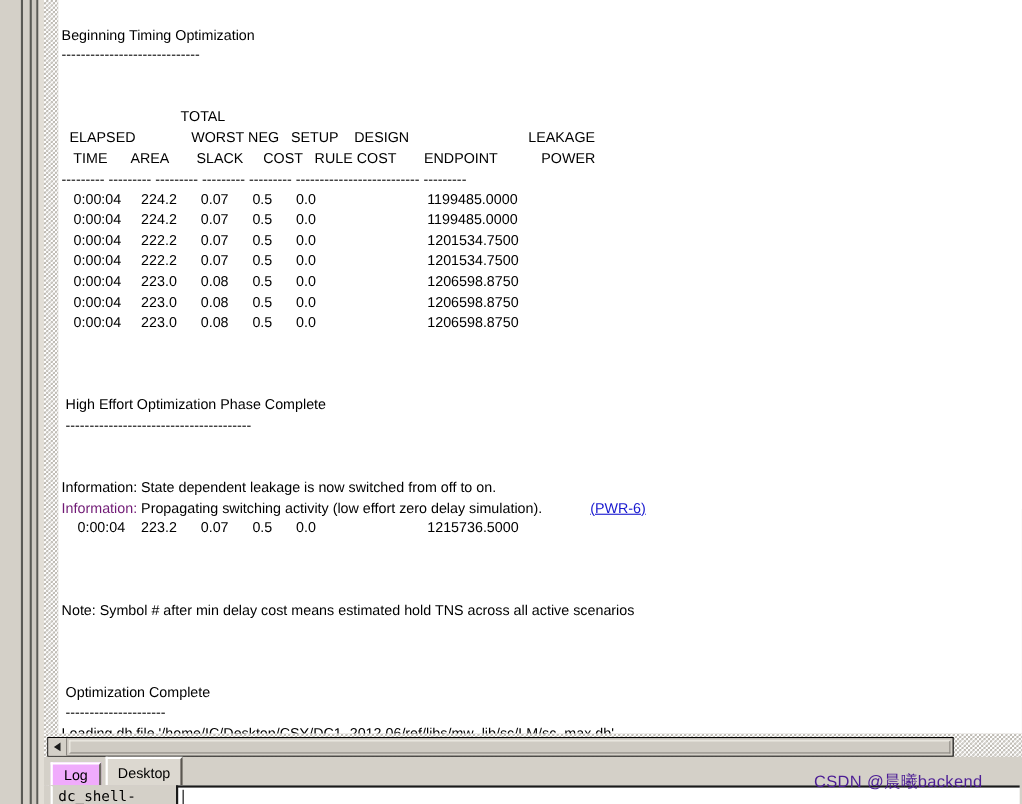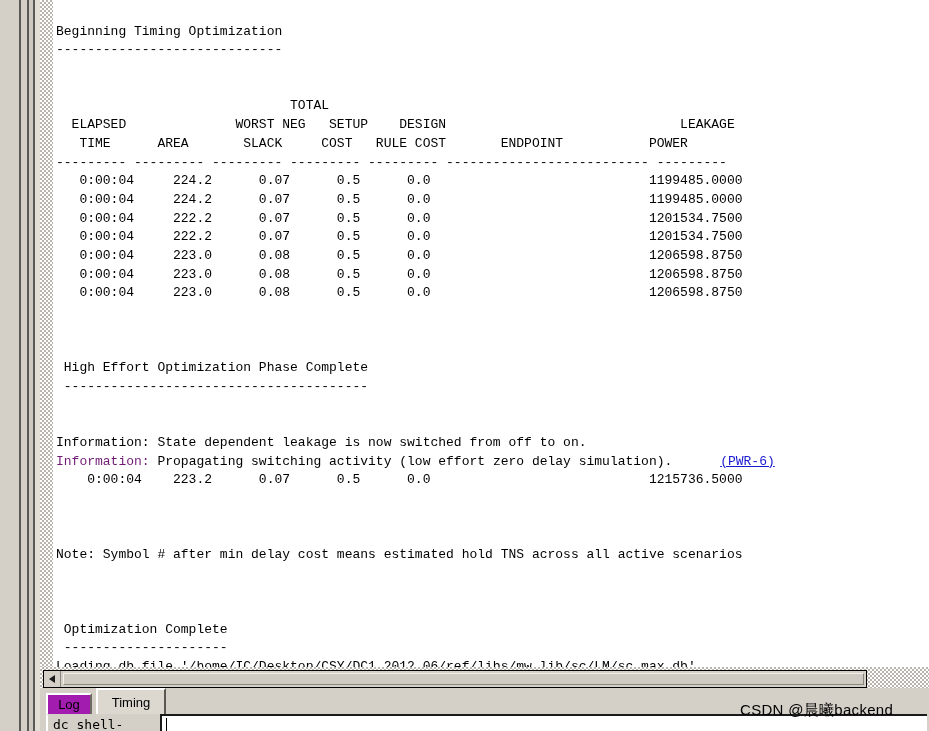--- a/index.html
+++ b/index.html
@@ -43,21 +43,21 @@
     position: absolute;
     left: 53px; top: 0;
     width: 876px; height: 667px;
     background: #ffffff;
     overflow: hidden;
   }
   #log-text {
     position: absolute;
     left: 3px; top: 4px;
     margin: 0;
-    font-family: Liberation Mono, monospace;
+    font-family: Liberation Sans, sans-serif;
     font-size: 13px;
     line-height: 18.7px;
     color: #000000;
     white-space: pre;
     letter-spacing: 0px;
   }
   .ln { display: block; height: 18.7px; }
   .c-magenta { color: #701a75; }
   .c-link { color: #1818cf; text-decoration: underline; margin-left: 40px; }
 
@@ -109,21 +109,21 @@
   #tabstrip {
     position: absolute;
     left: 40px; top: 688px;
     width: 889px; height: 26px;
     background: #d4d0c8;
   }
   .tab {
     position: absolute;
     top: 2px;
     height: 24px;
-    background: #a21caf;
+    background: #f0abfc;
     border-top: 2px solid #ffffff;
     border-left: 2px solid #ffffff;
     border-right: 2px solid #6e6a64;
     box-sizing: border-box;
     display: flex; align-items: center; justify-content: center;
     font-family: "Liberation Sans", sans-serif;
     font-size: 13px;
     color: #000000;
     padding: 0 8px;
   }
@@ -173,21 +173,21 @@
     width: 1px; height: 13px;
     background: #000000;
   }
 
   
   #watermark {
     position: absolute;
     left: 740px; top: 701px;
     font-family: "Liberation Sans", sans-serif;
     font-size: 15px;
-    color: #000000;
+    color: #4c1d95;
     white-space: nowrap;
     pointer-events: none;
     letter-spacing: 0.3px;
   }
 </style>
 </head>
 <body>
 
 <div id="app">
 
@@ -211,21 +211,21 @@
         </div>
       <div id="hscroll-thumb"></div>
     </div>
   </div>
 
   <div id="tabstrip">
     <div class="tab" id="tab-log">
       <span>Log</span>
     </div>
     <div class="tab" id="tab-history">
-      <span>Timing</span>
+      <span>Desktop</span>
     </div>
   </div>
 
   <div id="cmd-row">
     <div id="cmd-prompt-box">dc_shell-topo&gt;</div>
     <div id="cmd-input-wrap">
       <div id="cmd-caret"></div>
     </div>
   </div>
 

